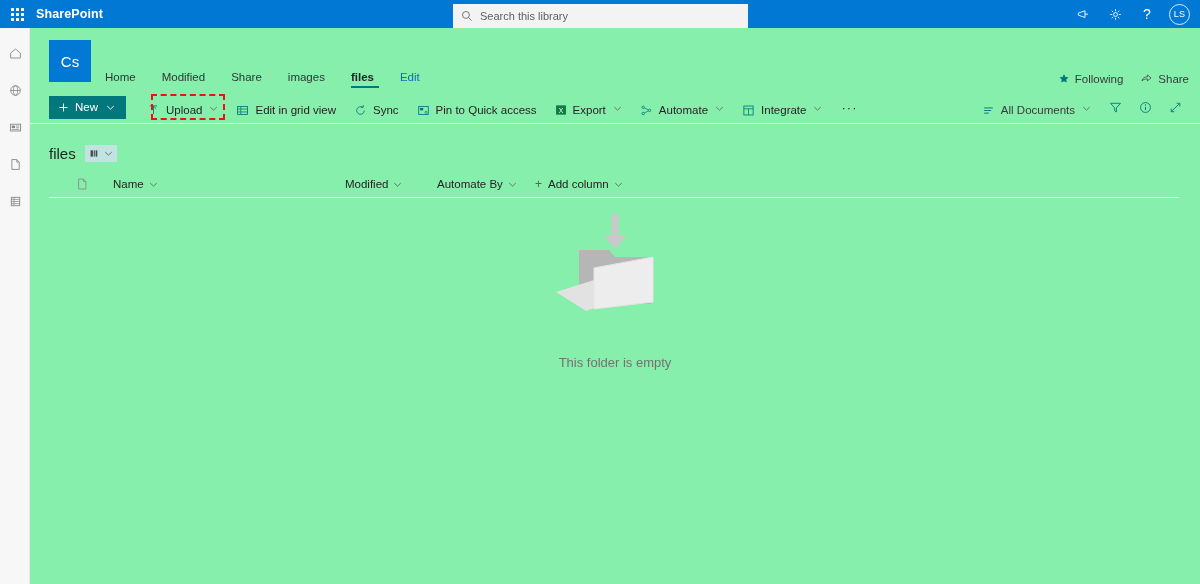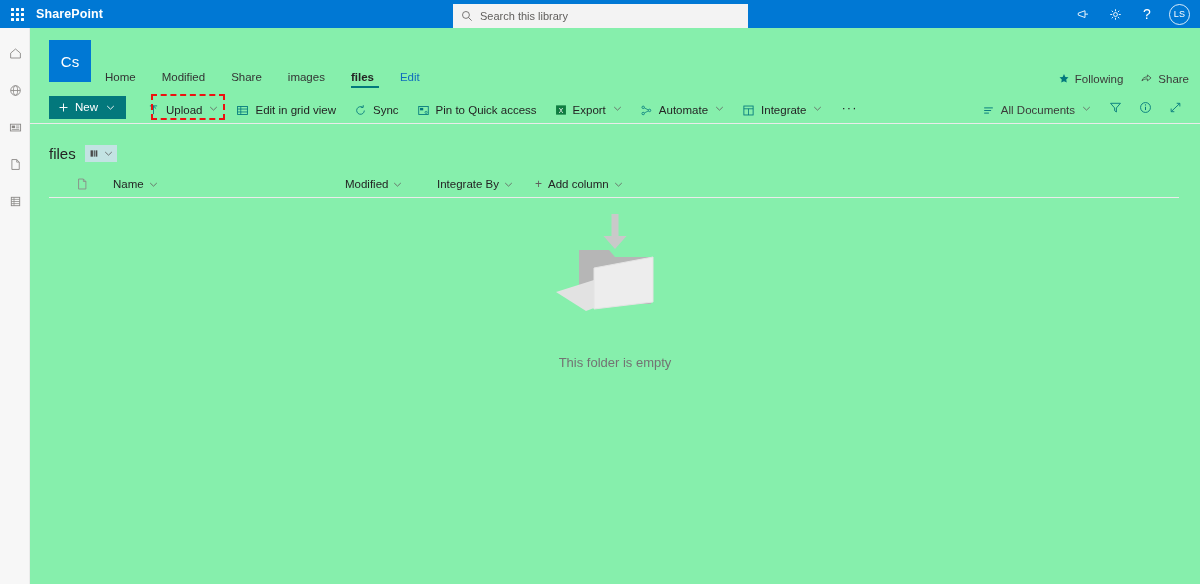--- a/index.html
+++ b/index.html
@@ -573,21 +573,21 @@
     </div>
     <div class="col col-modified">
       <span>Modified</span>
       <span>
         <svg width="9" height="9" viewBox="0 0 12 12">
             <path d="M1.6 4 L6 8.2 L10.4 4" fill="none" stroke="#605e5c" stroke-width="1.1"></path>
           </svg>
       </span>
     </div>
     <div class="col col-modifiedby">
-      <span>Integrate By</span>
+      <span>Automate By</span>
       <span>
         <svg width="9" height="9" viewBox="0 0 12 12">
             <path d="M1.6 4 L6 8.2 L10.4 4" fill="none" stroke="#605e5c" stroke-width="1.1"></path>
           </svg>
       </span>
     </div>
     <div class="col col-add">
       <span class="plus">+</span>
       <span>Add column</span>
       <span>

